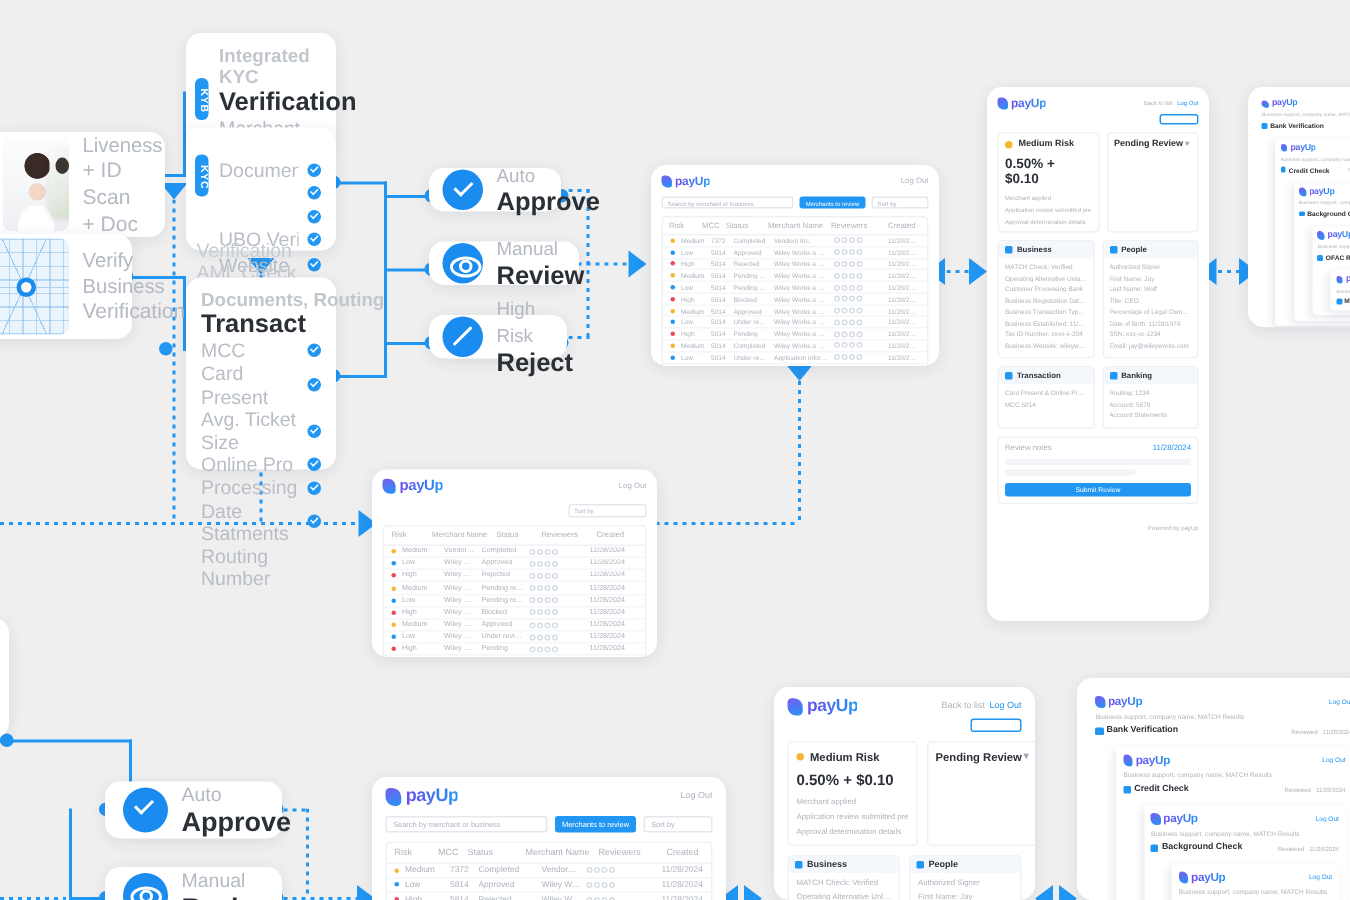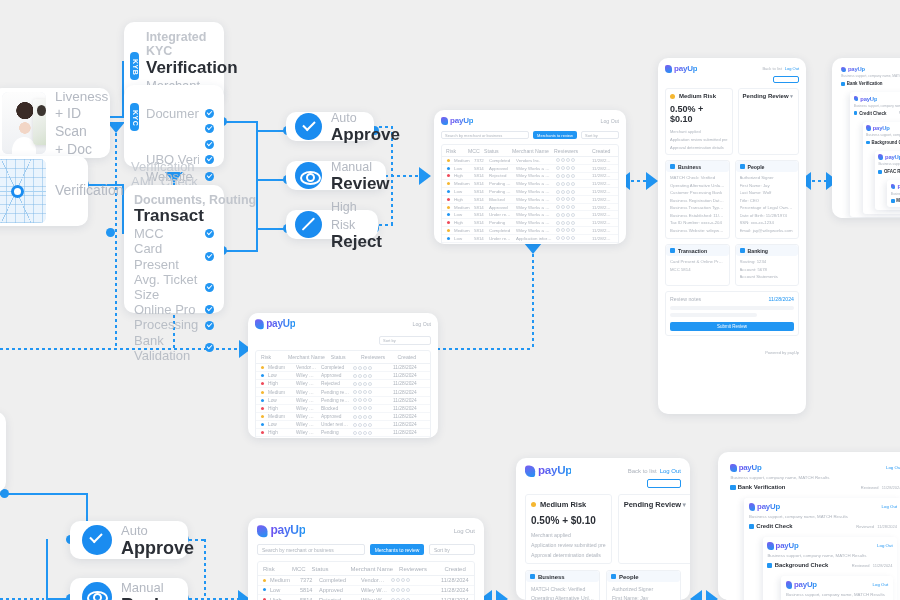--- a/index.html
+++ b/index.html
@@ -216,20 +216,21 @@
       <div class="main">+ Doc</div>
     </div>
   </div>
 
   <div class="card step" style="left:-22px;top:156px;width:110px;height:70px;">
     <div class="thumb" style="width:58px;height:64px;">
       <div class="mapthumb"></div>
         <div class="mappin"></div>
     </div>
     <div class="txt">
+      <div class="sub">Verify Business</div>
       <div class="main">Verification</div>
     </div>
   </div>
 
   <div class="card listcard" style="left:124px;top:22px;width:100px;height:78px;">
     <div class="railtag" style="top:30px;height:28px;">KYB</div>
     <div class="ctitle-sm">Integrated KYC</div>
     <div class="ctitle-lg">Verification</div>
     <div class="rows">
       <div class="row">
@@ -297,22 +298,25 @@
         </div>
       <div class="row">
           <span style="white-space:nowrap;overflow:hidden;max-width:62px">Online Processing</span>
           <i class="chk"></i>
         </div>
       <div class="row">
           <span>Processing</span>
           <i class="chk"></i>
         </div>
       <div class="row">
-          <span>Bank Validation</span>
-          <i class="chk"></i>
+          <span>Date Statments</span>
+          <i class="chk"></i>
+        </div>
+      <div class="row">
+          <span>Routing Number</span>
         </div>
     </div>
   </div>
 
 
   <div class="card pill" style="left:286px;top:112px;width:88px;height:29px;">
     <span class="ic ic-check"></span>
     <span>
       <span class="lab-sm">Auto</span><br>
       <span class="lab-lg">Approve</span>

